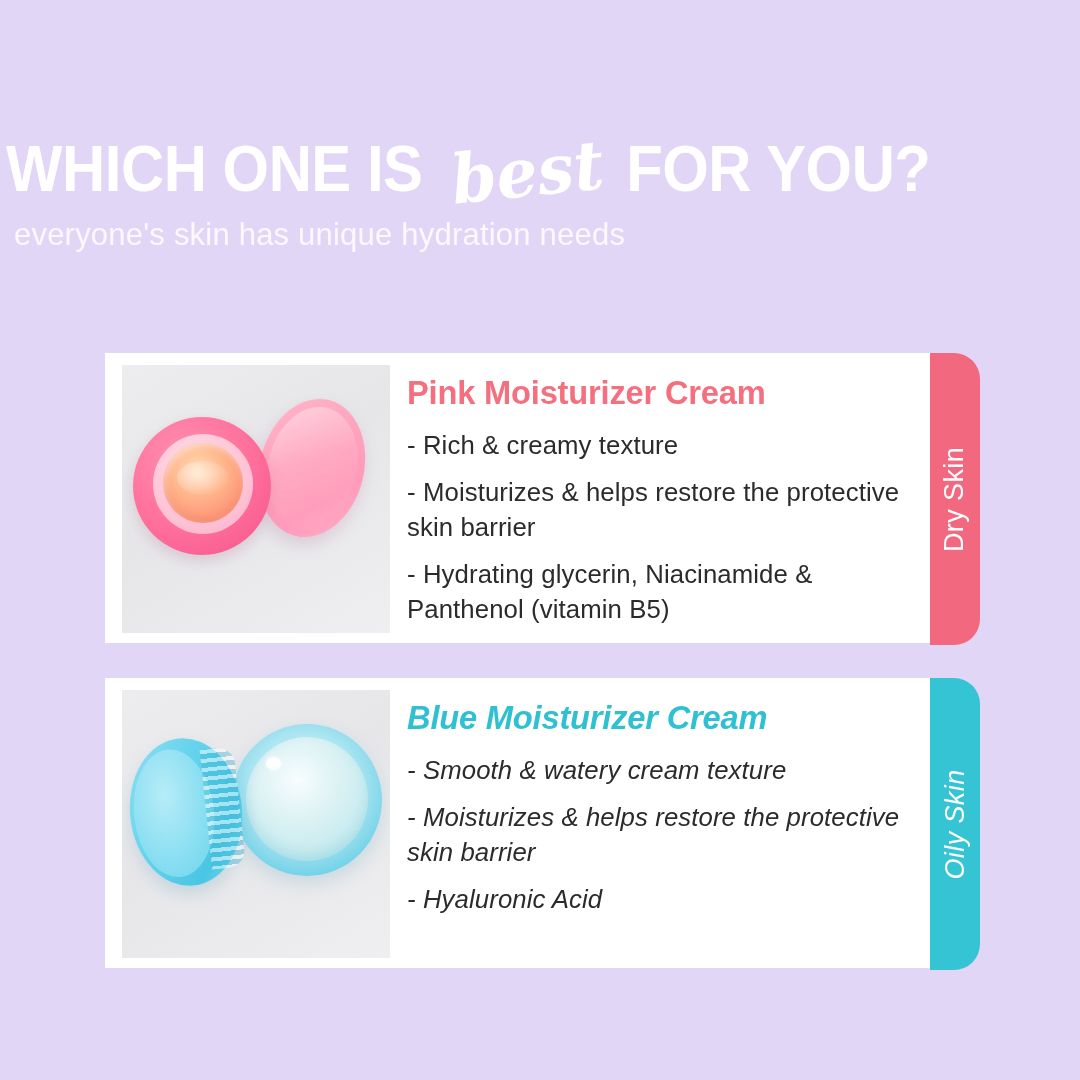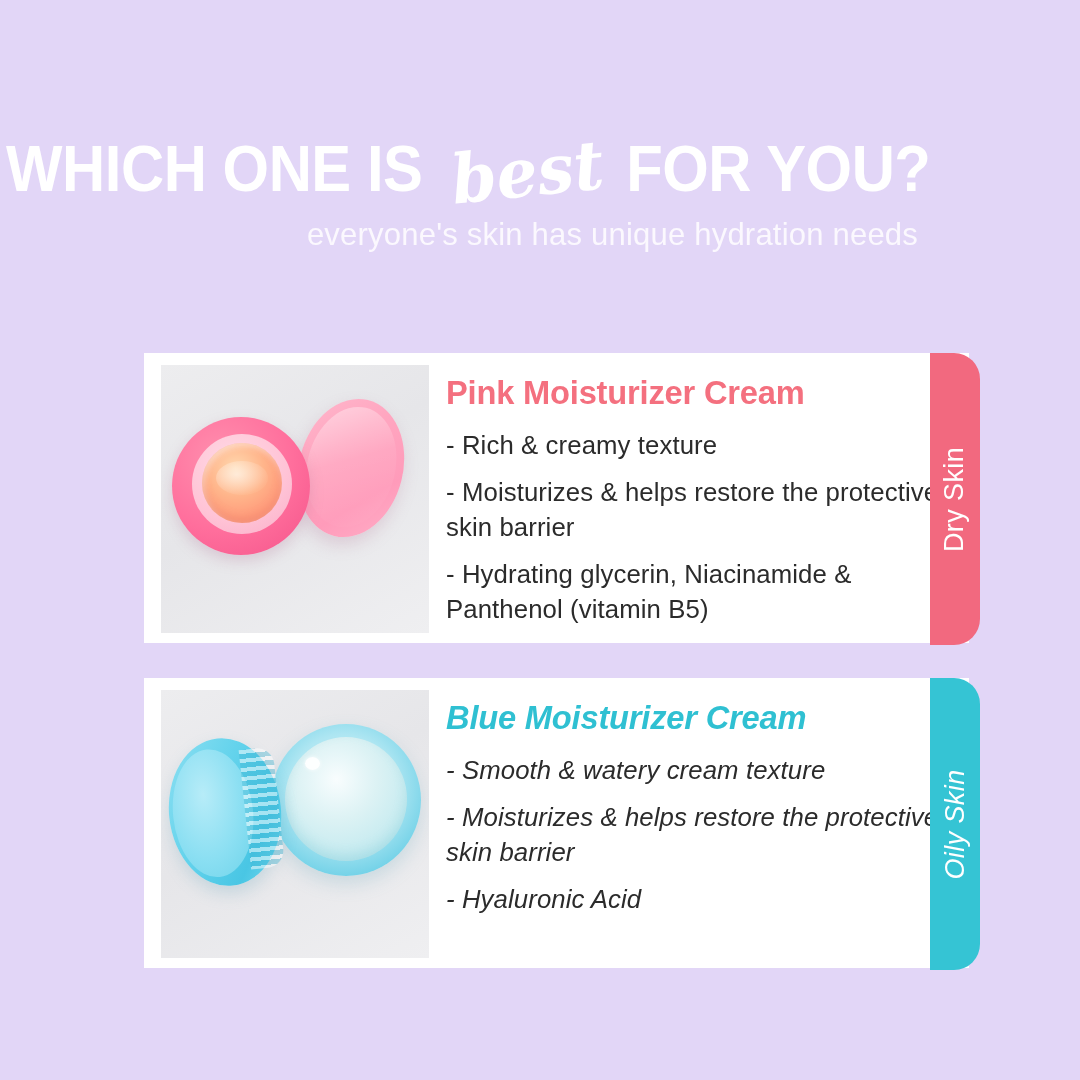--- a/index.html
+++ b/index.html
@@ -15,21 +15,21 @@
     position: relative;
     overflow: hidden;
   }
 
   
   #header {
     position: absolute;
     left: 0;
     top: 132px;
     width: 932px;
-    text-align: right;
+    text-align: left;
   }
 
   #headline {
     height: 72px;
     display: flex;
     align-items: center;
     justify-content: center;
     white-space: nowrap;
   }
 
@@ -80,21 +80,20 @@
   #card-pink  { top: 353px; }
   #card-blue  { top: 678px; font-style: italic; }
 
   .card-panel {
     position: absolute;
     left: 0;
     top: 0;
     width: 825px;
     height: 290px;
     background: #FFFFFF;
-    margin-left: 39px;
   }
 
   .card-photo {
     position: absolute;
     left: 17px;
     top: 12px;
     width: 268px;
     height: 268px;
     overflow: hidden;
     background: #E8E8E8;

